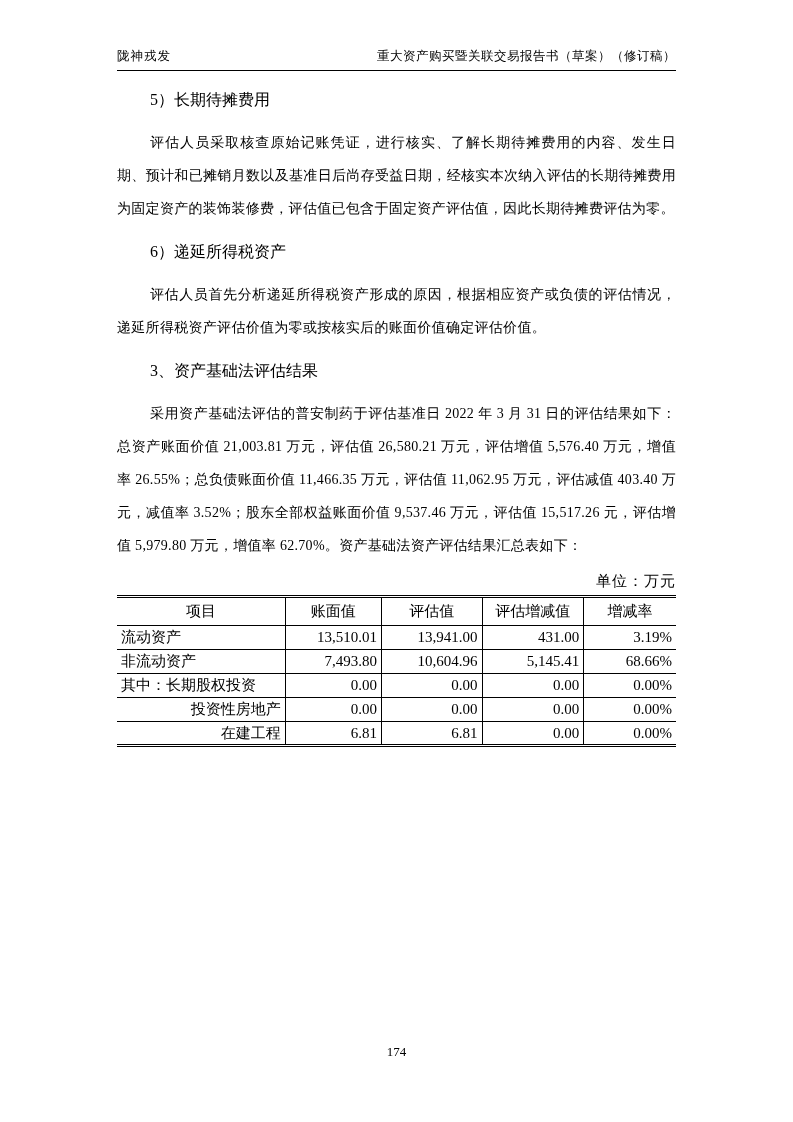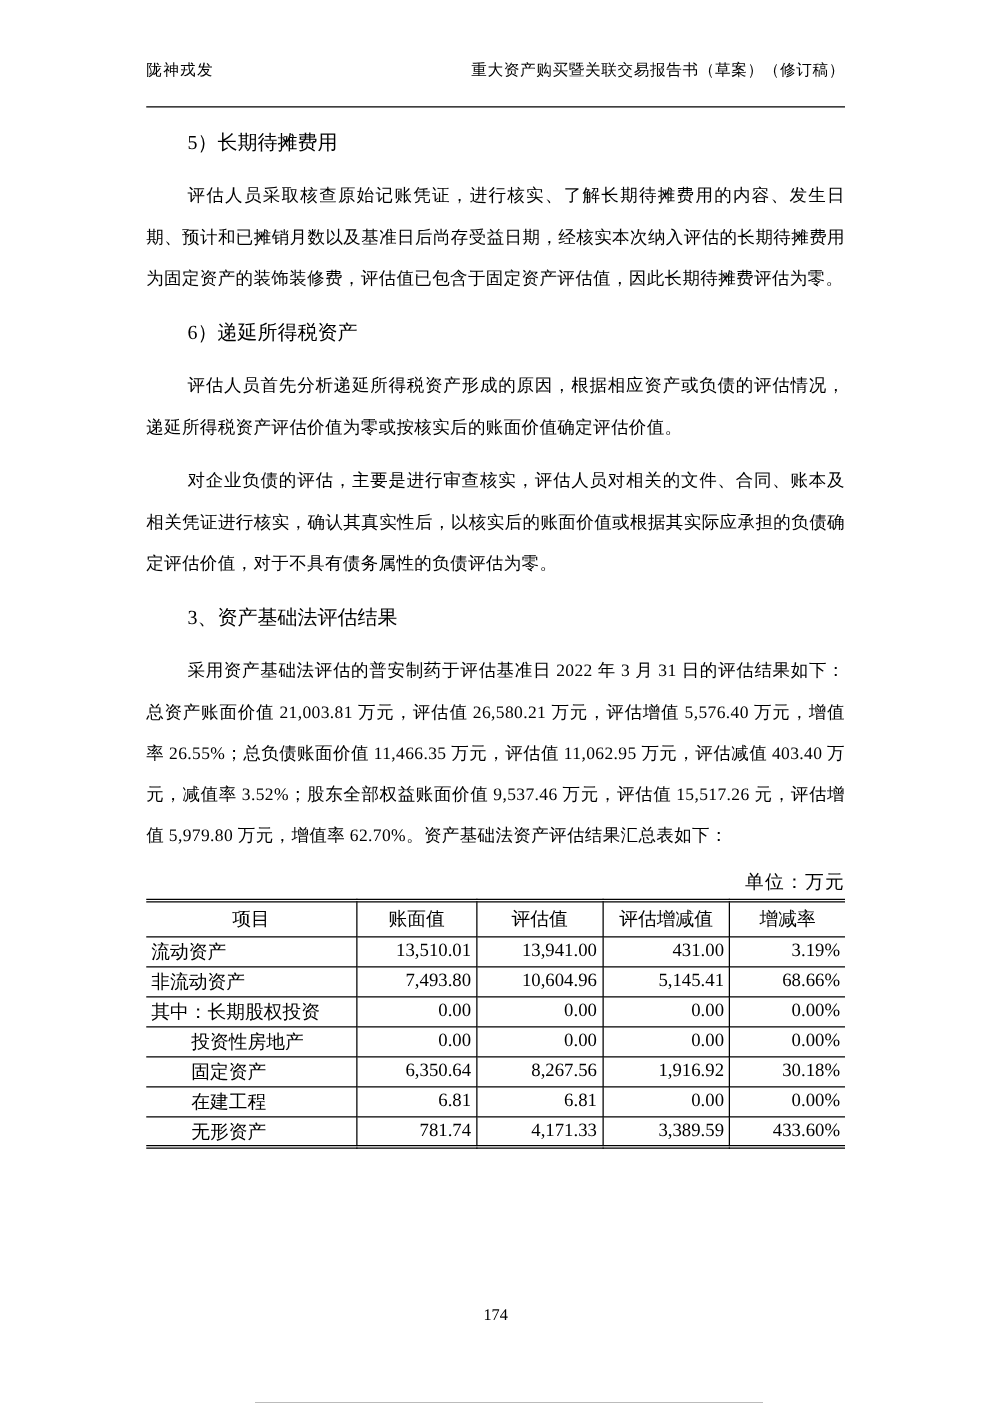--- a/index.html
+++ b/index.html
@@ -18,21 +18,21 @@
     position: absolute;
     left: 117px;
     right: 117px;
     top: 48px;
   }
   .doc-header {
     display: flex;
     justify-content: space-between;
     align-items: flex-end;
     font-size: 12.5px;
-    padding-bottom: 20px;
+    padding-bottom: 5px;
     border-bottom: 1.5px solid #000;
   }
   .doc-header .hdr-left { letter-spacing: 1px; }
   .doc-header .hdr-right { letter-spacing: 0.5px; }
   .body-text { margin-top: 12px; }
   .sec-heading {
     font-size: 16px;
     line-height: 33px;
     margin-bottom: 10px;
     padding-left: 33px;
@@ -68,21 +68,21 @@
     border-bottom: 1px solid #000;
   }
   table.result-table td {
     height: 24px;
     border-bottom: 1px solid #000;
     padding: 0 4px;
   }
   table.result-table tr > *:not(:last-child) { border-right: 1px solid #000; }
   table.result-table tbody tr:last-child td { border-bottom: none; }
   td.item-cell { text-align: left; padding-left: 4px; }
-  td.item-cell.ind { padding-left: 36px; }
+  td.item-cell.ind { padding-left: 36px; text-align: right; }
   td.num-cell { text-align: right; }
   .col-item { width: 30.1%; }
   .col-book { width: 17.2%; }
   .col-assessed { width: 18.0%; }
   .col-change { width: 18.2%; }
   .col-rate { width: 16.5%; }
   .page-footer {
     position: absolute;
     bottom: 62px;
     left: 0;
@@ -103,21 +103,20 @@
     </div>
 
     <div class="body-text">
 
       <div class="sec-heading">5）长期待摊费用</div>
       <p class="para">评估人员采取核查原始记账凭证，进行核实、了解长期待摊费用的内容、发生日期、预计和已摊销月数以及基准日后尚存受益日期，经核实本次纳入评估的长期待摊费用为固定资产的装饰装修费，评估值已包含于固定资产评估值，因此长期待摊费评估为零。</p>
 
       <div class="sec-heading">6）递延所得税资产</div>
       <p class="para">评估人员首先分析递延所得税资产形成的原因，根据相应资产或负债的评估情况，递延所得税资产评估价值为零或按核实后的账面价值确定评估价值。</p>
 
-      <p class="para">对企业负债的评估，主要是进行审查核实，评估人员对相关的文件、合同、账本及相关凭证进行核实，确认其真实性后，以核实后的账面价值或根据其实际应承担的负债确定评估价值，对于不具有债务属性的负债评估为零。</p>
 
       <div class="sec-heading">3、资产基础法评估结果</div>
       <p class="para">采用资产基础法评估的普安制药于评估基准日 2022 年 3 月 31 日的评估结果如下：总资产账面价值 21,003.81 万元，评估值 26,580.21 万元，评估增值 5,576.40 万元，增值率 26.55%；总负债账面价值 11,466.35 万元，评估值 11,062.95 万元，评估减值 403.40 万元，减值率 3.52%；股东全部权益账面价值 9,537.46 万元，评估值 15,517.26 元，评估增值 5,979.80 万元，增值率 62.70%。资产基础法资产评估结果汇总表如下：</p>
 
       <div class="unit-line">单位：万元</div>
 
       <table class="result-table">
         <colgroup>
           <col class="col-item">
             <col class="col-book">
@@ -157,39 +156,25 @@
             <td class="num-cell">0.00%</td>
           </tr>
           <tr>
             <td class="item-cell ind">投资性房地产</td>
             <td class="num-cell">0.00</td>
             <td class="num-cell">0.00</td>
             <td class="num-cell">0.00</td>
             <td class="num-cell">0.00%</td>
           </tr>
           <tr>
-            <td class="item-cell ind">固定资产</td>
-            <td class="num-cell">6,350.64</td>
-            <td class="num-cell">8,267.56</td>
-            <td class="num-cell">1,916.92</td>
-            <td class="num-cell">30.18%</td>
-          </tr>
-          <tr>
             <td class="item-cell ind">在建工程</td>
             <td class="num-cell">6.81</td>
             <td class="num-cell">6.81</td>
             <td class="num-cell">0.00</td>
             <td class="num-cell">0.00%</td>
-          </tr>
-          <tr>
-            <td class="item-cell ind">无形资产</td>
-            <td class="num-cell">781.74</td>
-            <td class="num-cell">4,171.33</td>
-            <td class="num-cell">3,389.59</td>
-            <td class="num-cell">433.60%</td>
           </tr>
         </tbody>
       </table>
 
     </div>
   </div>
 
   <div class="page-footer">174</div>
 </div>
 

